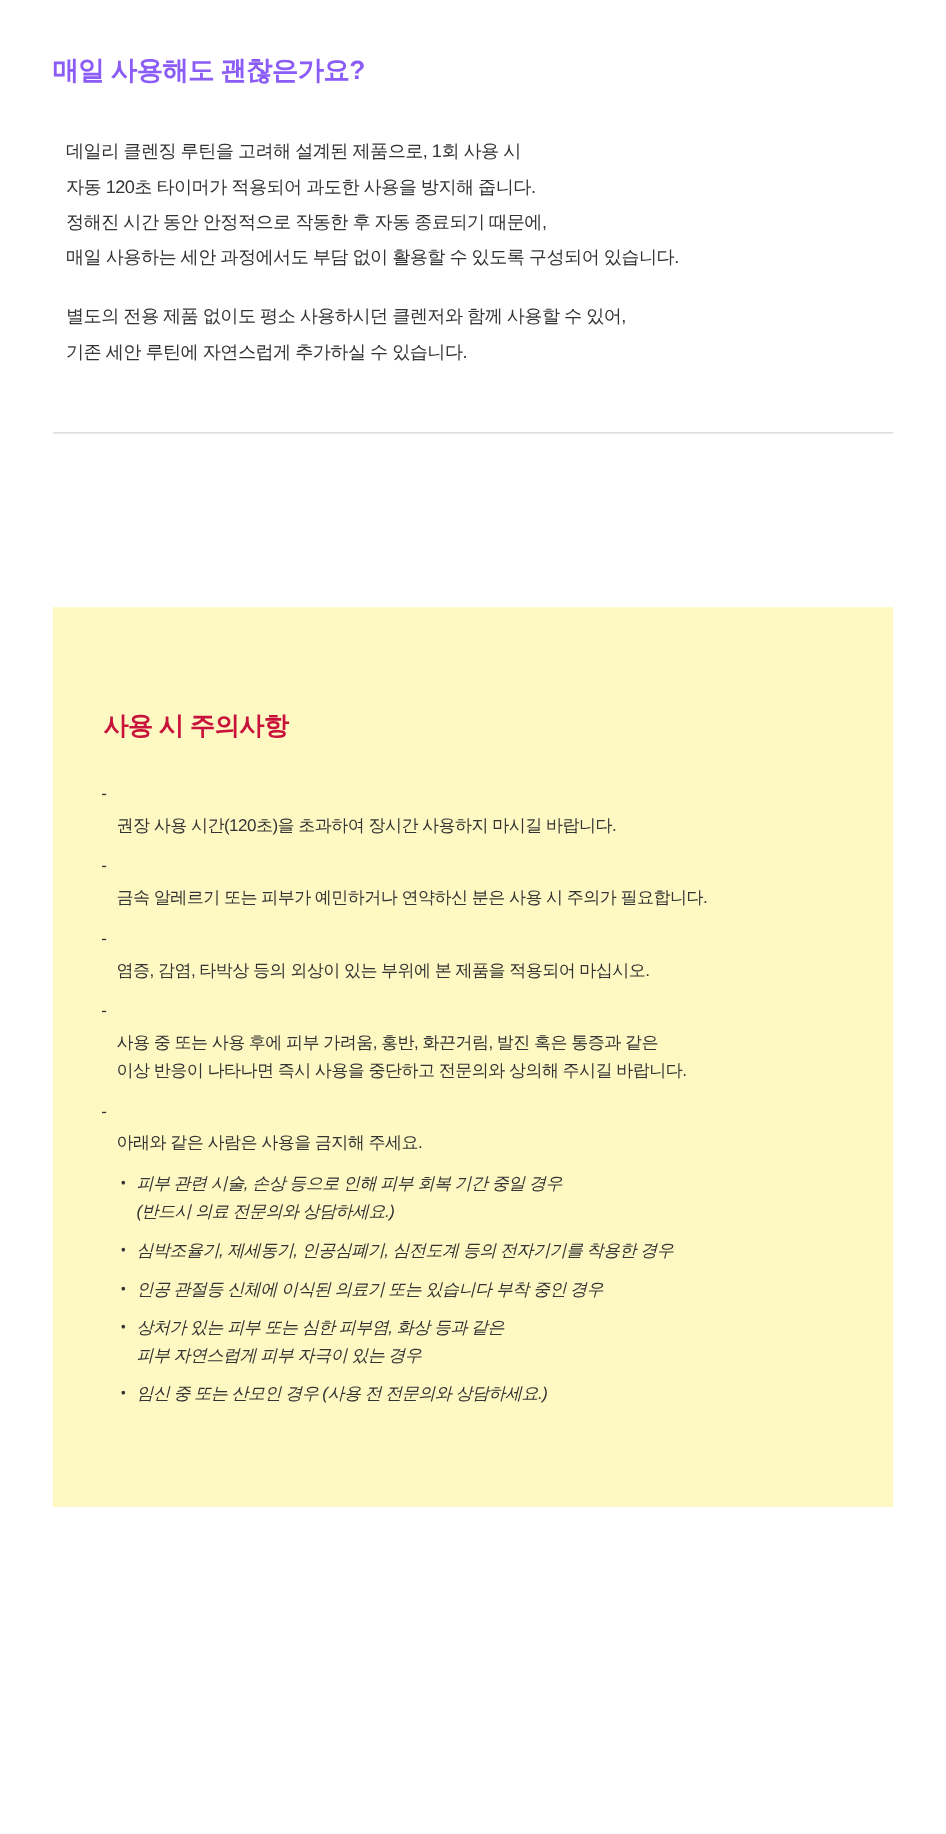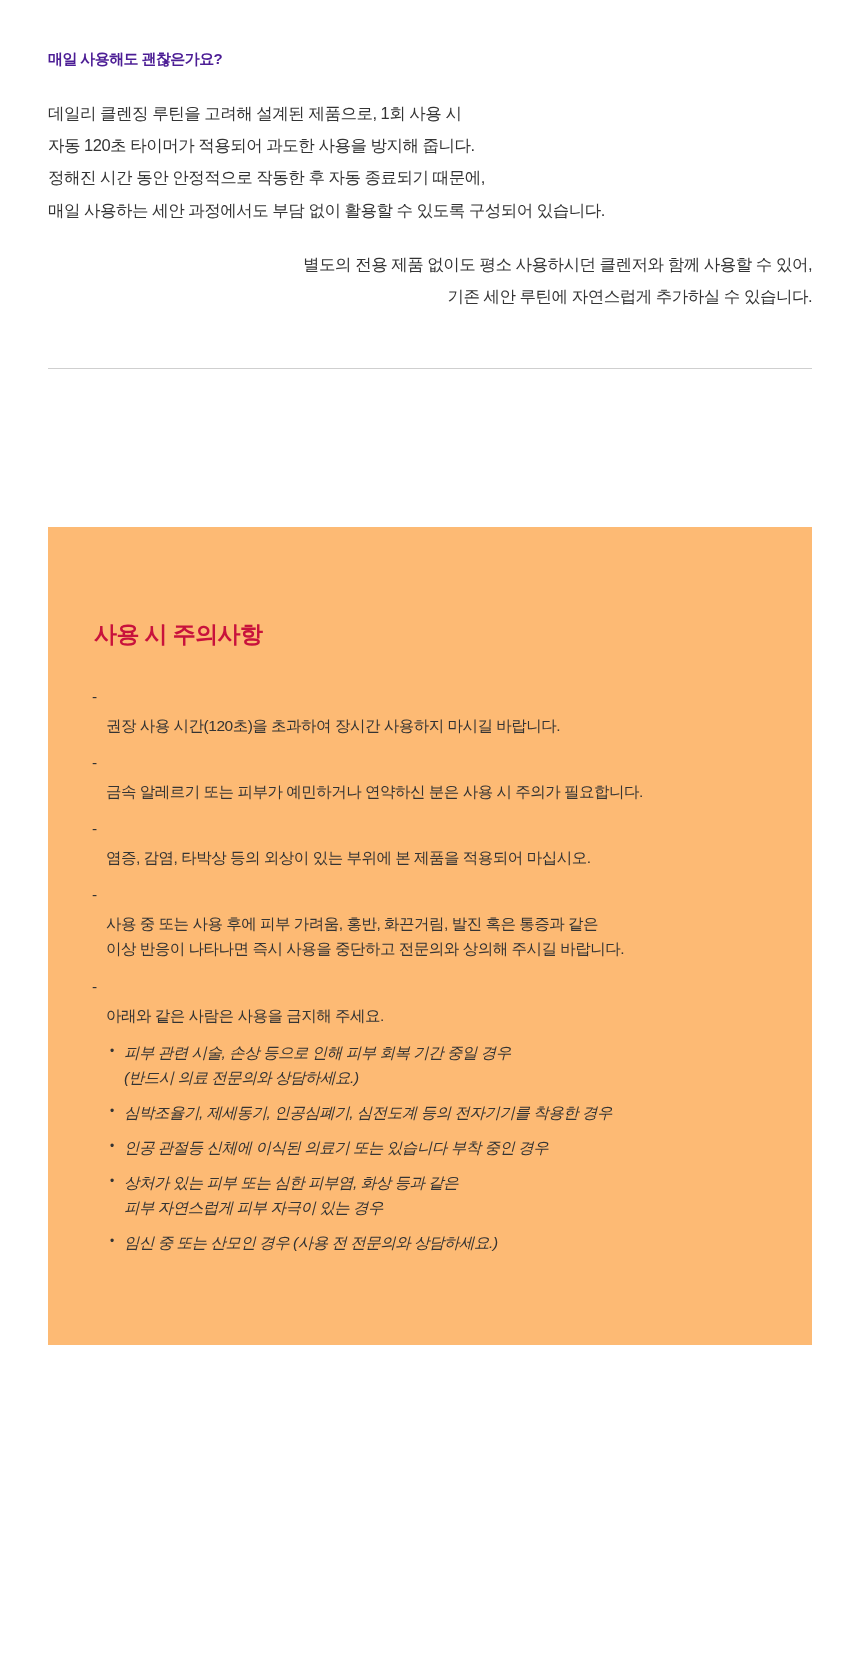--- a/index.html
+++ b/index.html
@@ -19,50 +19,49 @@
     min-height: 1667px;
     box-sizing: border-box;
     padding: 0;
   }
 
   
   .faq-section {
     padding: 0 48px;
   }
   .faq-q {
-    font-size: 15px;
+    font-size: 24px;
     font-weight: bold;
-    color: #4c1d95;
+    color: #8b5cf6;
     letter-spacing: -0.6px;
     line-height: 1.4;
     margin: 0;
   }
   .faq-a {
     font-size: 16.5px;
     line-height: 1.95;
     color: #333333;
     letter-spacing: -0.5px;
-    margin: 0;
+    margin: 12px;
   }
   .faq-a + .faq-a {
     margin-top: 22px;
-    text-align: right;
   }
   .spacer-28 { height: 28px; }
 
   .divider {
     height: 1px;
     background: #cfcfcf;
     margin: 56px 48px 0 48px;
   }
 
   
   .caution-box {
     margin: 0 48px;
-    background: #fdba74;
+    background: #fef9c3;
     padding: 92px 44px 80px 44px;
     box-sizing: border-box;
   }
   .caution-title {
     font-size: 23px;
     font-weight: bold;
     color: #c8123c;
     letter-spacing: -0.6px;
     margin: 0 0 34px 2px;
   }

